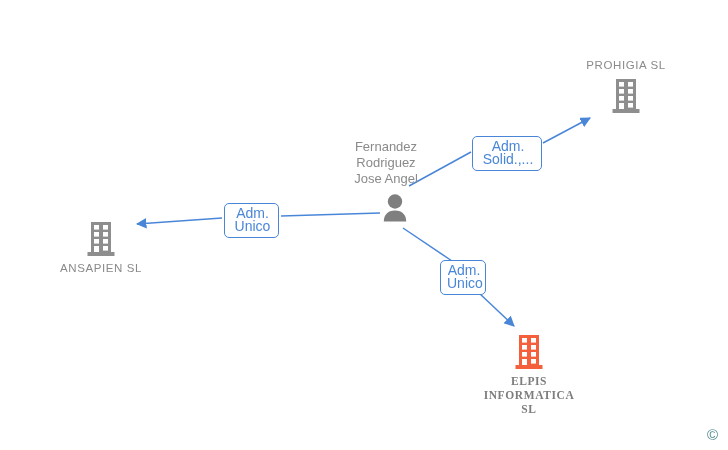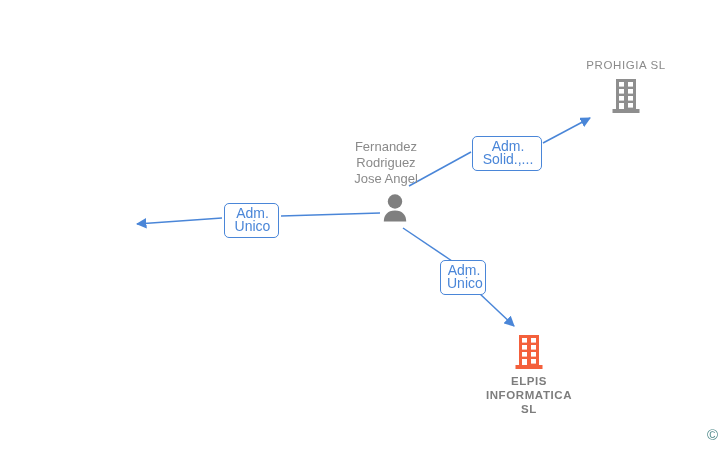--- a/index.html
+++ b/index.html
@@ -38,20 +38,21 @@
     font-size: 11.5px;
     letter-spacing: 0.6px;
     color: #8a8a8a;
     text-align: center;
     line-height: 14px;
     white-space: pre-line;
   }
   .node-caption.strong {
     font-weight: bold;
     color: #7d7d7d;
+    font-family: Liberation Serif, serif;
   }
   .caption-above { margin-bottom: 6px; }
   .caption-below { margin-top: 4px; }
 
   
   .building {
     width: 30px;
     height: 36px;
     position: relative;
   }
@@ -170,20 +171,37 @@
         <rect x="8" y="11" width="5" height="4.6" fill="#ffffff"></rect>
         <rect x="17" y="11" width="5" height="4.6" fill="#ffffff"></rect>
         <rect x="8" y="18" width="5" height="4.6" fill="#ffffff"></rect>
         <rect x="17" y="18" width="5" height="4.6" fill="#ffffff"></rect>
         <rect x="8" y="25" width="5" height="6" fill="#ffffff"></rect>
         <rect x="17" y="25" width="5" height="4.6" fill="#ffffff"></rect>
       </svg>
     </span>
   </div>
 
+  <div class="node" style="left:46px; top:221px; width:110px;">
+    <span class="building">
+      <svg width="30" height="36" viewBox="0 0 30 36" xmlns="http://www.w3.org/2000/svg">
+        <rect x="5" y="1" width="20" height="30" fill="#8e8e8e"></rect>
+        <rect x="1.5" y="31" width="27" height="4" fill="#8e8e8e"></rect>
+        <rect x="8" y="4" width="5" height="4.6" fill="#ffffff"></rect>
+        <rect x="17" y="4" width="5" height="4.6" fill="#ffffff"></rect>
+        <rect x="8" y="11" width="5" height="4.6" fill="#ffffff"></rect>
+        <rect x="17" y="11" width="5" height="4.6" fill="#ffffff"></rect>
+        <rect x="8" y="18" width="5" height="4.6" fill="#ffffff"></rect>
+        <rect x="17" y="18" width="5" height="4.6" fill="#ffffff"></rect>
+        <rect x="8" y="25" width="5" height="6" fill="#ffffff"></rect>
+        <rect x="17" y="25" width="5" height="4.6" fill="#ffffff"></rect>
+      </svg>
+    </span>
+    <span class="node-caption caption-below">ANSAPIEN  SL</span>
+  </div>
 
   <div class="node" style="left:474px; top:334px; width:110px;">
     <span class="building">
       <svg width="30" height="36" viewBox="0 0 30 36" xmlns="http://www.w3.org/2000/svg">
         <rect x="5" y="1" width="20" height="30" fill="#f4603c"></rect>
         <rect x="1.5" y="31" width="27" height="4" fill="#f4603c"></rect>
         <rect x="8" y="4" width="5" height="4.6" fill="#ffffff"></rect>
         <rect x="17" y="4" width="5" height="4.6" fill="#ffffff"></rect>
         <rect x="8" y="11" width="5" height="4.6" fill="#ffffff"></rect>
         <rect x="17" y="11" width="5" height="4.6" fill="#ffffff"></rect>

